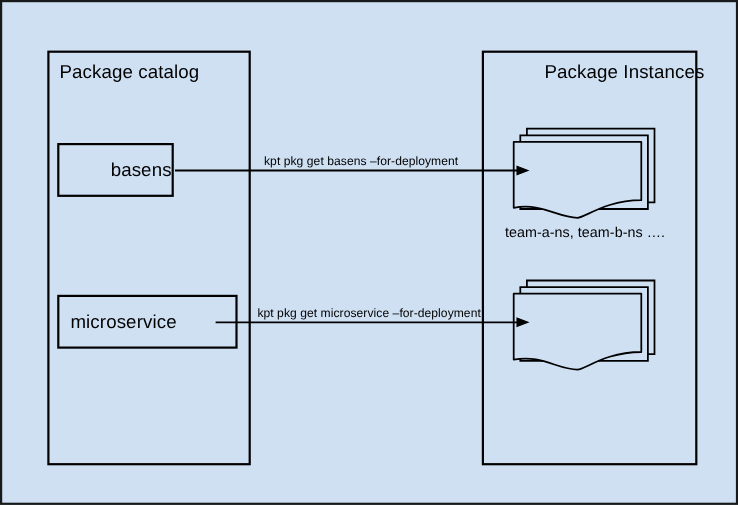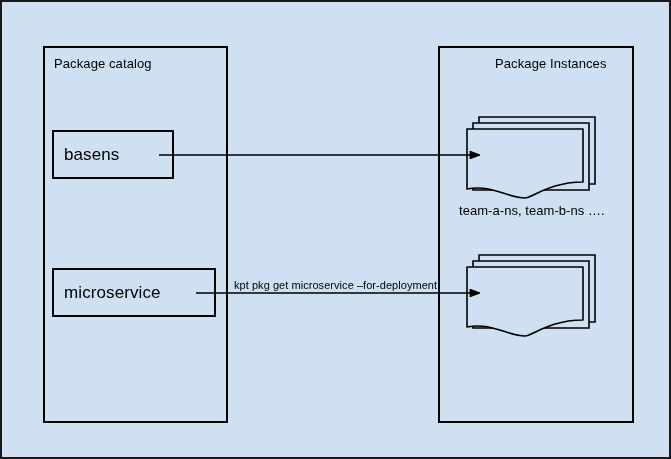--- a/index.html
+++ b/index.html
@@ -25,21 +25,21 @@
     height: 459px;
   }
   .container-box {
     position: absolute;
     box-sizing: border-box;
     border: 2px solid #000000;
     background: transparent;
   }
   .container-title {
     position: absolute;
-    font-size: 13px;
+    font-size: 17px;
     color: #000000;
     white-space: nowrap;
     letter-spacing: 0.1px;
   }
   .pkg-box {
     position: absolute;
     box-sizing: border-box;
     border: 2px solid #000000;
     background: transparent;
     display: flex;
@@ -104,27 +104,28 @@
       <path d="M 478 291 L 468 287.2 L 468 294.8 Z" fill="#000000" stroke="#000000" stroke-width="1"></path>
     </g>
   </svg>
 
   <div class="container-box" style="left:41px; top:44px; width:185px; height:377px;"></div>
   <div class="container-title" style="left:52px; top:54px;">Package catalog</div>
 
   <div class="container-box" style="left:436px; top:44px; width:196px; height:377px;"></div>
   <div class="container-title" style="left:447px; top:54px;margin-left:46px;">Package Instances</div>
 
-  <div class="pkg-box" style="left:50px; top:128px; width:122px; height:49px;">
+  <div class="pkg-box" style="left:50px; top:128px; width:106px; height:49px;justify-content:flex-end;">
     <span class="pkg-label">basens</span>
   </div>
 
   <div class="pkg-box" style="left:50px; top:266px; width:164px; height:49px;">
     <span class="pkg-label">microservice</span>
   </div>
 
+  <div class="edge-label" style="left:238px; top:139px;">kpt pkg get basens –for-deployment</div>
 
   <div class="edge-label" style="left:232px; top:277px;">kpt pkg get microservice –for-deployment</div>
 
   <div class="caption" style="left:457px; top:201px;">team-a-ns, team-b-ns ….</div>
 
 
 </div>
 
 </body></html>

